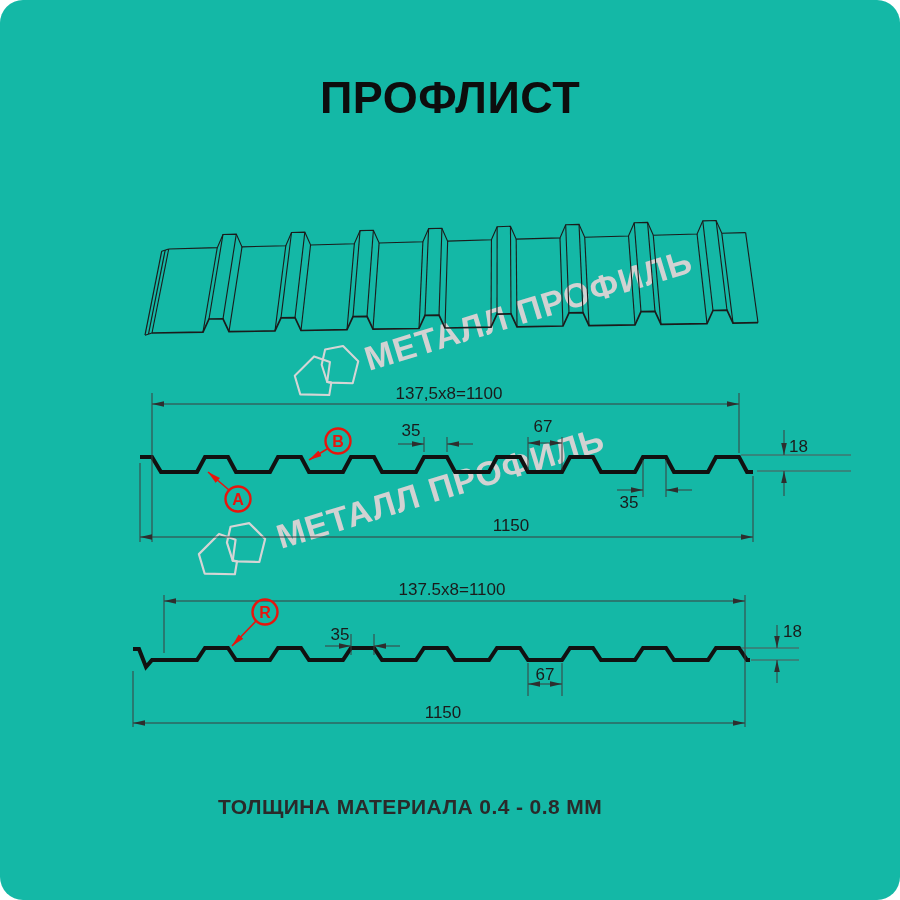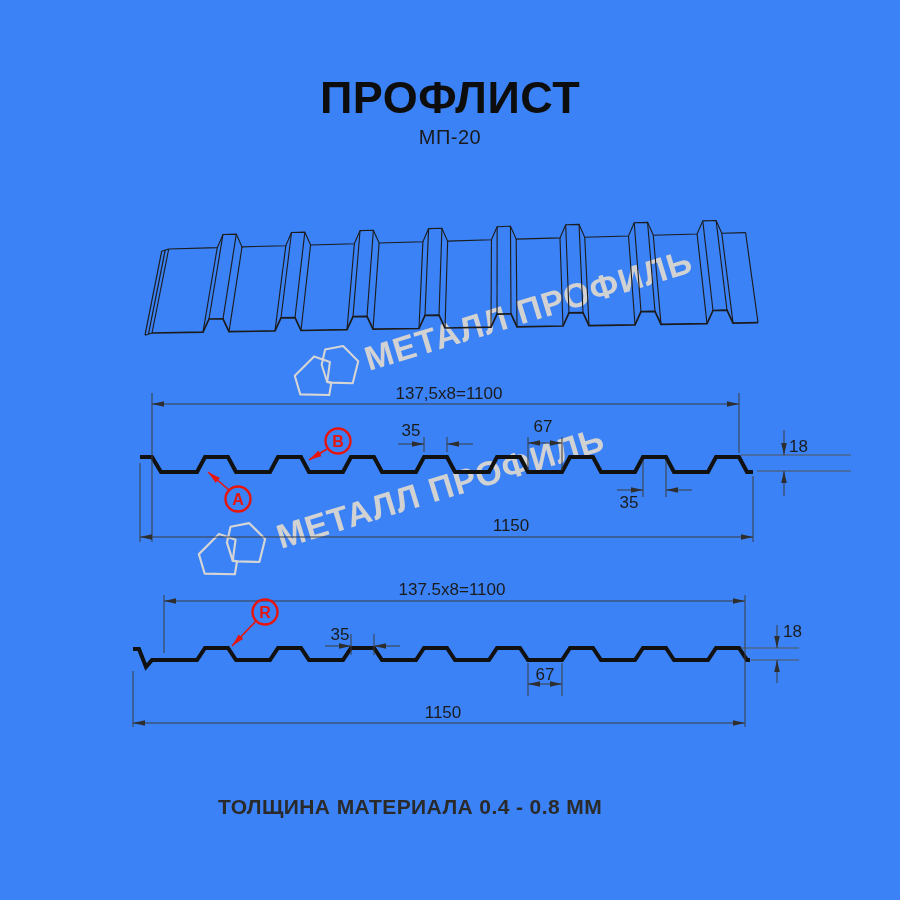--- a/index.html
+++ b/index.html
@@ -1,17 +1,17 @@
 <!DOCTYPE html>
 <html><head>
 <meta charset="utf-8">
 <style>
   html,body{margin:0;padding:0;background:#ffffff;}
-  .canvas{position:relative;width:900px;height:900px;background:#3b82f6;overflow:hidden;
-          font-family:"Liberation Sans",sans-serif;}
+  .canvas{position:relative;width:900px;height:900px;background:#14b8a6;overflow:hidden;
+          font-family:"Liberation Sans",sans-serif;border-radius:23px;}
   .title{position:absolute;top:72px;left:0;width:900px;text-align:center;
          font-size:45px;font-weight:800;letter-spacing:.5px;color:#0d0d0d;}
   .subtitle{position:absolute;top:126px;left:0;width:900px;text-align:center;
             font-size:20px;font-weight:500;letter-spacing:.5px;color:#1a1a1a;}
   .footer{position:absolute;top:795px;left:0;width:820px;text-align:center;
           font-size:21px;font-weight:600;letter-spacing:.4px;color:#2a2a2a;}
   svg.diagram{position:absolute;left:0;top:0;}
   .dim-line{stroke:#3c3c3c;stroke-width:1;fill:none;}
   .thin-line{stroke:#555;stroke-width:1;fill:none;}
   .profile{stroke:#111;stroke-width:4;fill:none;stroke-linejoin:miter;}
@@ -25,21 +25,20 @@
            letter-spacing:1px;fill:#d2d2d2;}
   .wm-logo{fill:none;stroke:#d5d5d5;stroke-width:3;stroke-linejoin:round;}
   .sheet3d-line{stroke:#1b1b1b;fill:none;}
 </style>
 </head>
 <body>
 
 <div class="canvas">
 
   <div class="title">ПРОФЛИСТ</div>
-  <div class="subtitle">МП-20</div>
 
   <svg class="diagram" width="900" height="900" viewBox="0 0 900 900">
     <defs>
       <marker id="da" markerUnits="userSpaceOnUse" markerWidth="14" markerHeight="8" refX="13" refY="4" orient="auto-start-reverse">
         <path d="M13,4 L1,1.2 L1,6.8 Z" fill="#2e2e2e"></path>
       </marker>
       <marker id="ra" markerUnits="userSpaceOnUse" markerWidth="14" markerHeight="8" refX="13" refY="4" orient="auto">
         <path d="M13,4 L0,0.8 L0,7.2 Z" fill="#e8150d"></path>
       </marker>
     </defs>

